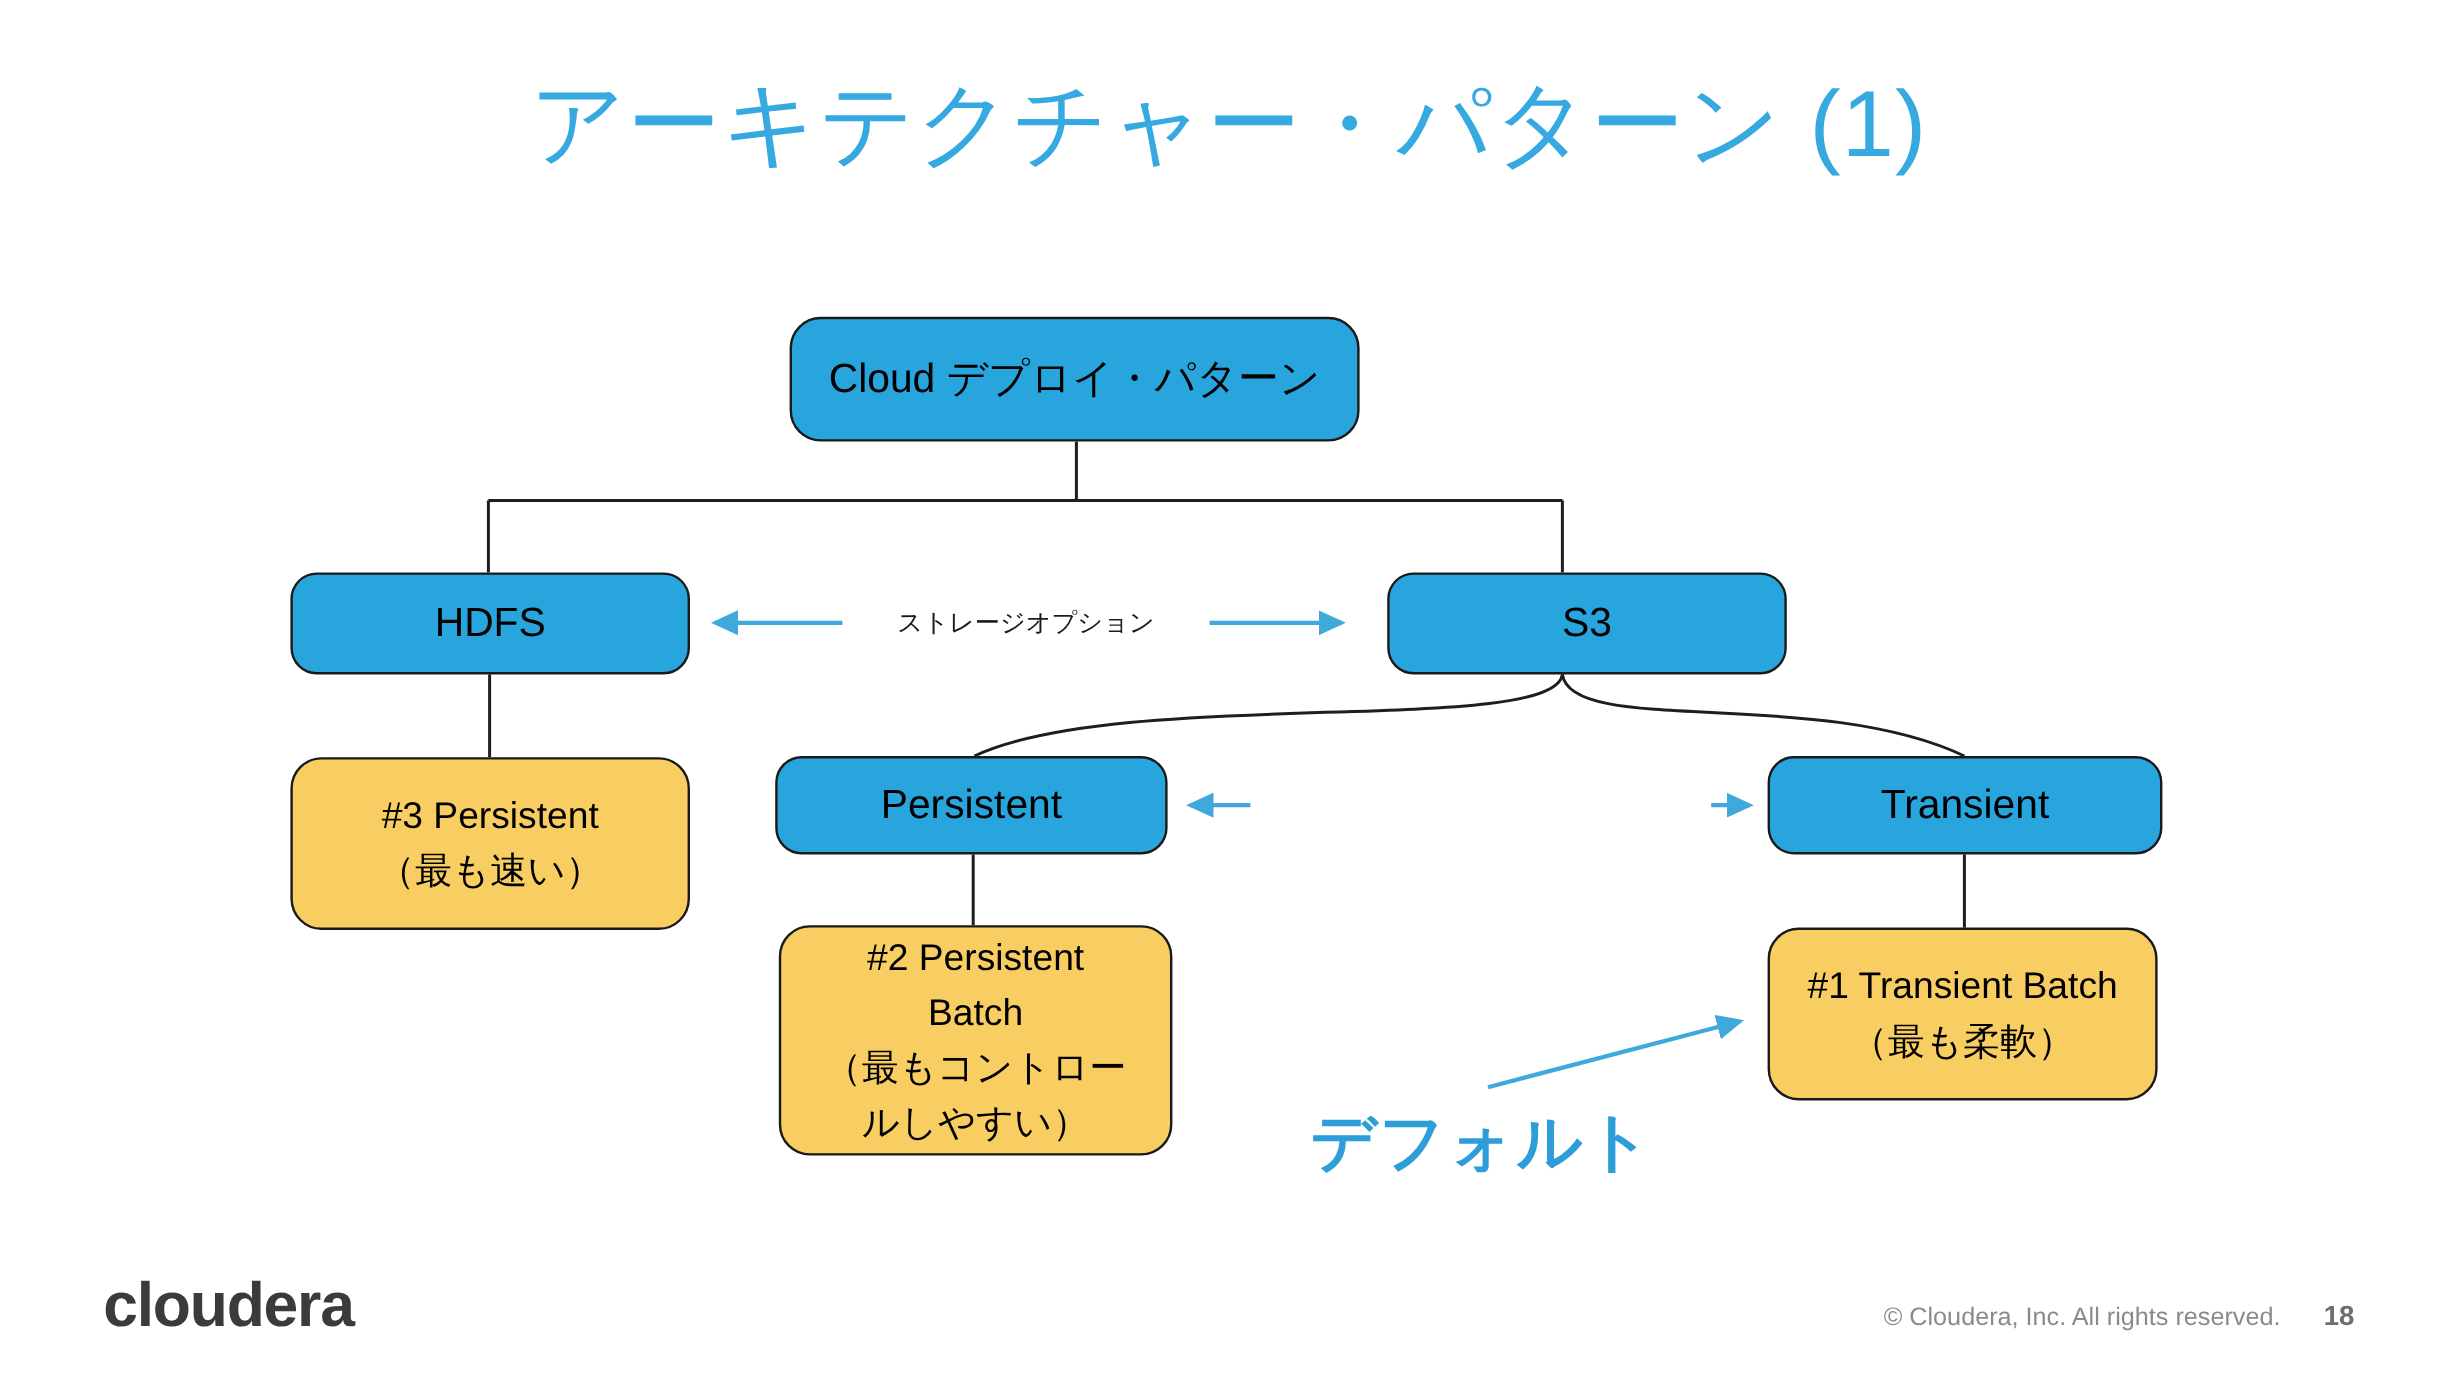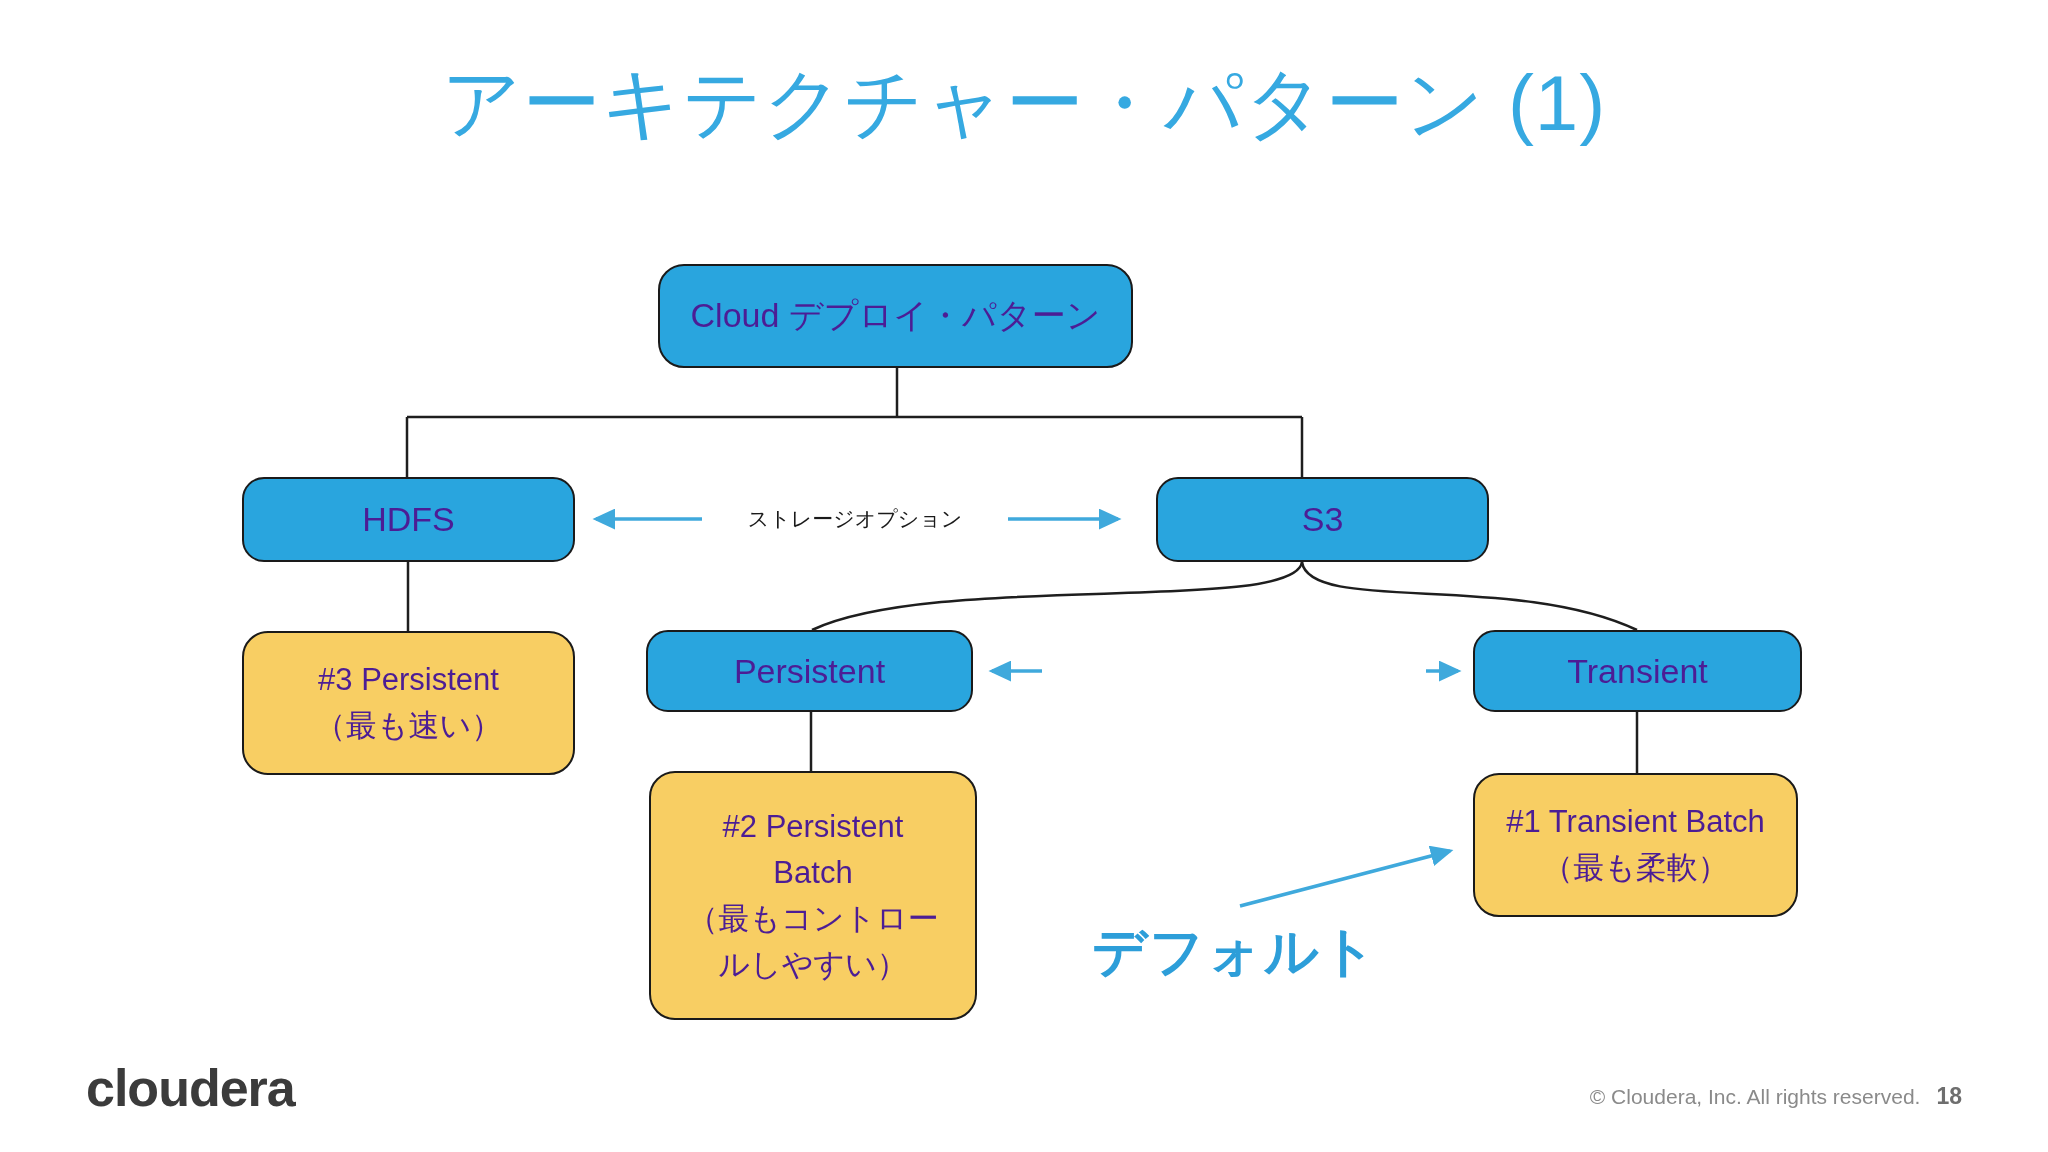--- a/index.html
+++ b/index.html
@@ -14,21 +14,21 @@
     text-align:center;font-size:78px;font-weight:400;
     color:#36a9e1;letter-spacing:1px;
   }
 
   svg.connectors{position:absolute;left:0;top:0;width:2048px;height:1152px;}
 
   .node{
     position:absolute;box-sizing:border-box;
     border:2.5px solid #1a1a1a;
     display:flex;flex-direction:column;align-items:center;justify-content:center;
-    text-align:center;color:#4c1d95;
+    text-align:center;color:#000000;
   }
   .node.blue{background:#29a5de;border-radius:22px;font-size:34px;}
   .node.yellow{background:#f8ce63;border-radius:26px;font-size:31px;line-height:46px;}
   .node .line{white-space:nowrap;}
 
   .edge-label{
     position:absolute;transform:translate(-50%,-50%);
     color:#1a1a1a;font-size:21px;white-space:nowrap;
   }
 
@@ -36,21 +36,21 @@
     position:absolute;color:#2d9ed9;font-weight:bold;
     font-size:54px;white-space:nowrap;letter-spacing:2px;
   }
 
   .logo{
     position:absolute;left:86px;top:1058px;
     font-size:52px;font-weight:bold;color:#3b3b3b;letter-spacing:-1px;
   }
   .footer-right{
     position:absolute;right:86px;top:1083px;
-    display:flex;align-items:baseline;gap:16px;
+    display:flex;align-items:baseline;gap:36px;
   }
   .copyright{color:#8a8a8a;font-size:21px;}
   .page-number{color:#6e6e6e;font-size:23px;font-weight:bold;}
 </style>
 </head>
 <body>
 
 <div id="slide">
 
   <div class="slide-title">アーキテクチャー・パターン (1)</div>
@@ -101,21 +101,21 @@
 
   <div class="node blue" style="left:1473px;top:630px;width:329px;height:82px;">
     <div class="line">Transient</div>
   </div>
 
   <div class="node yellow" style="left:242px;top:631px;width:333px;height:144px;">
     <div class="line">#3 Persistent</div>
     <div class="line">（最も速い）</div>
   </div>
 
-  <div class="node yellow" style="left:649px;top:771px;width:328px;height:249px;">
+  <div class="node yellow" style="left:649px;top:771px;width:328px;height:192px;">
     <div class="line">#2 Persistent</div>
     <div class="line">Batch</div>
     <div class="line">（最もコントロー</div>
     <div class="line">ルしやすい）</div>
   </div>
 
   <div class="node yellow" style="left:1473px;top:773px;width:325px;height:144px;">
     <div class="line">#1 Transient Batch</div>
     <div class="line">（最も柔軟）</div>
   </div>

